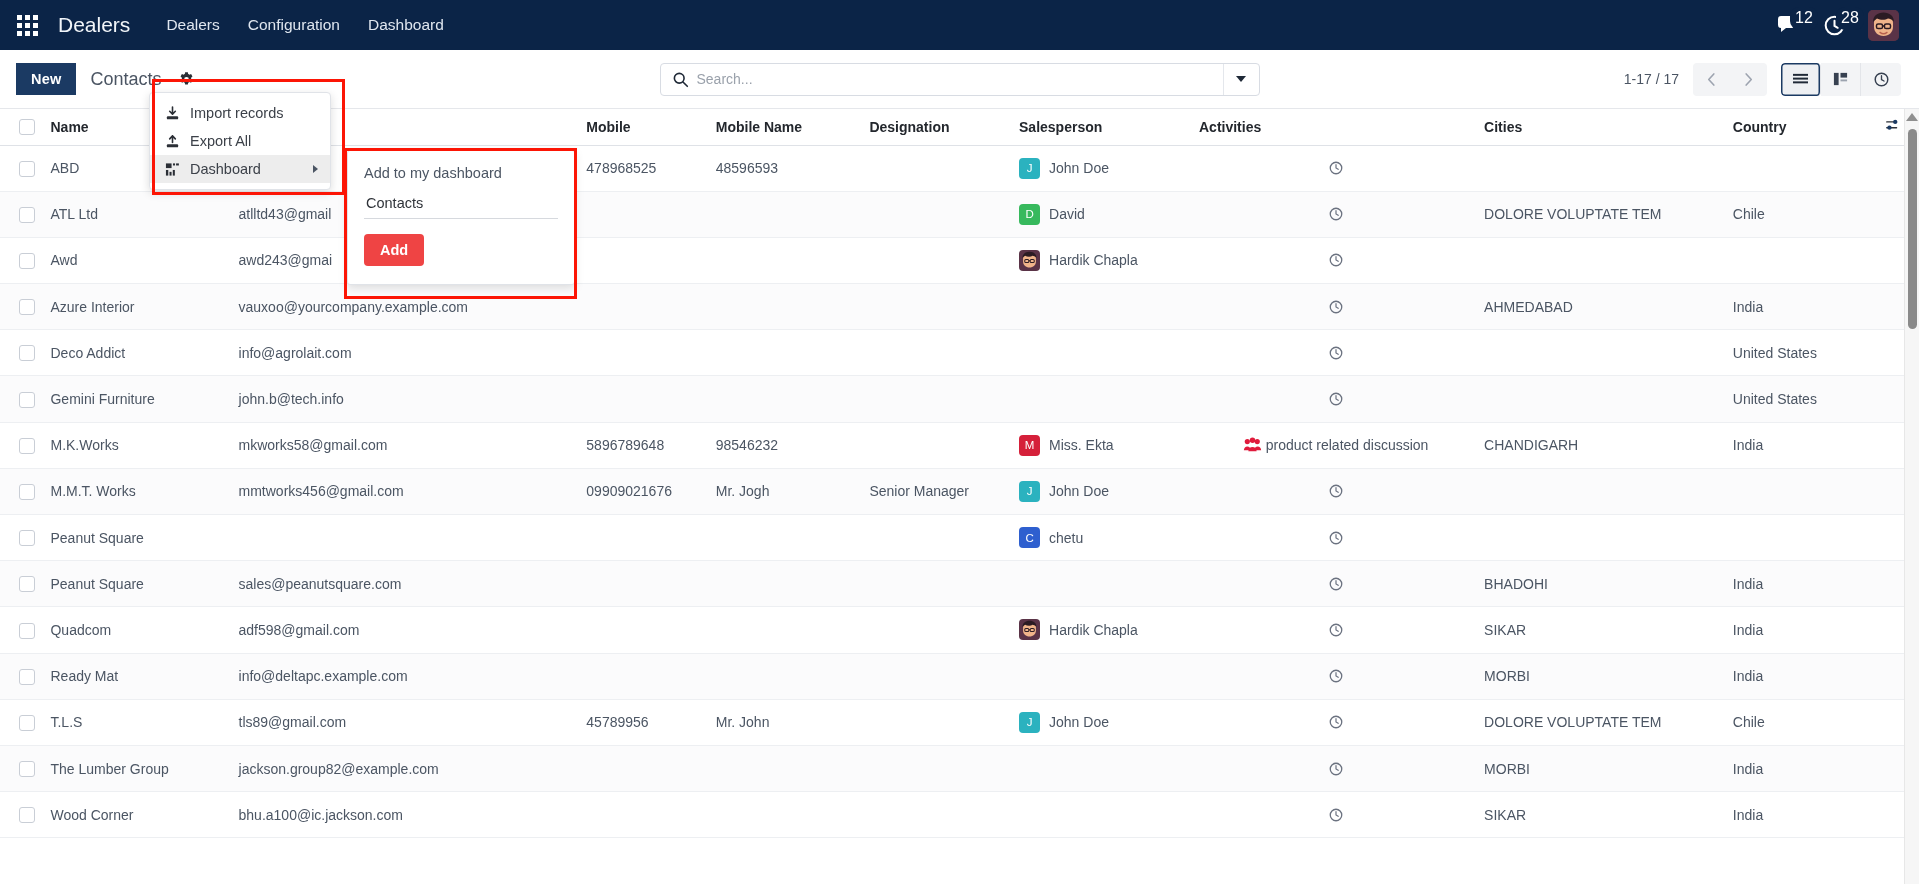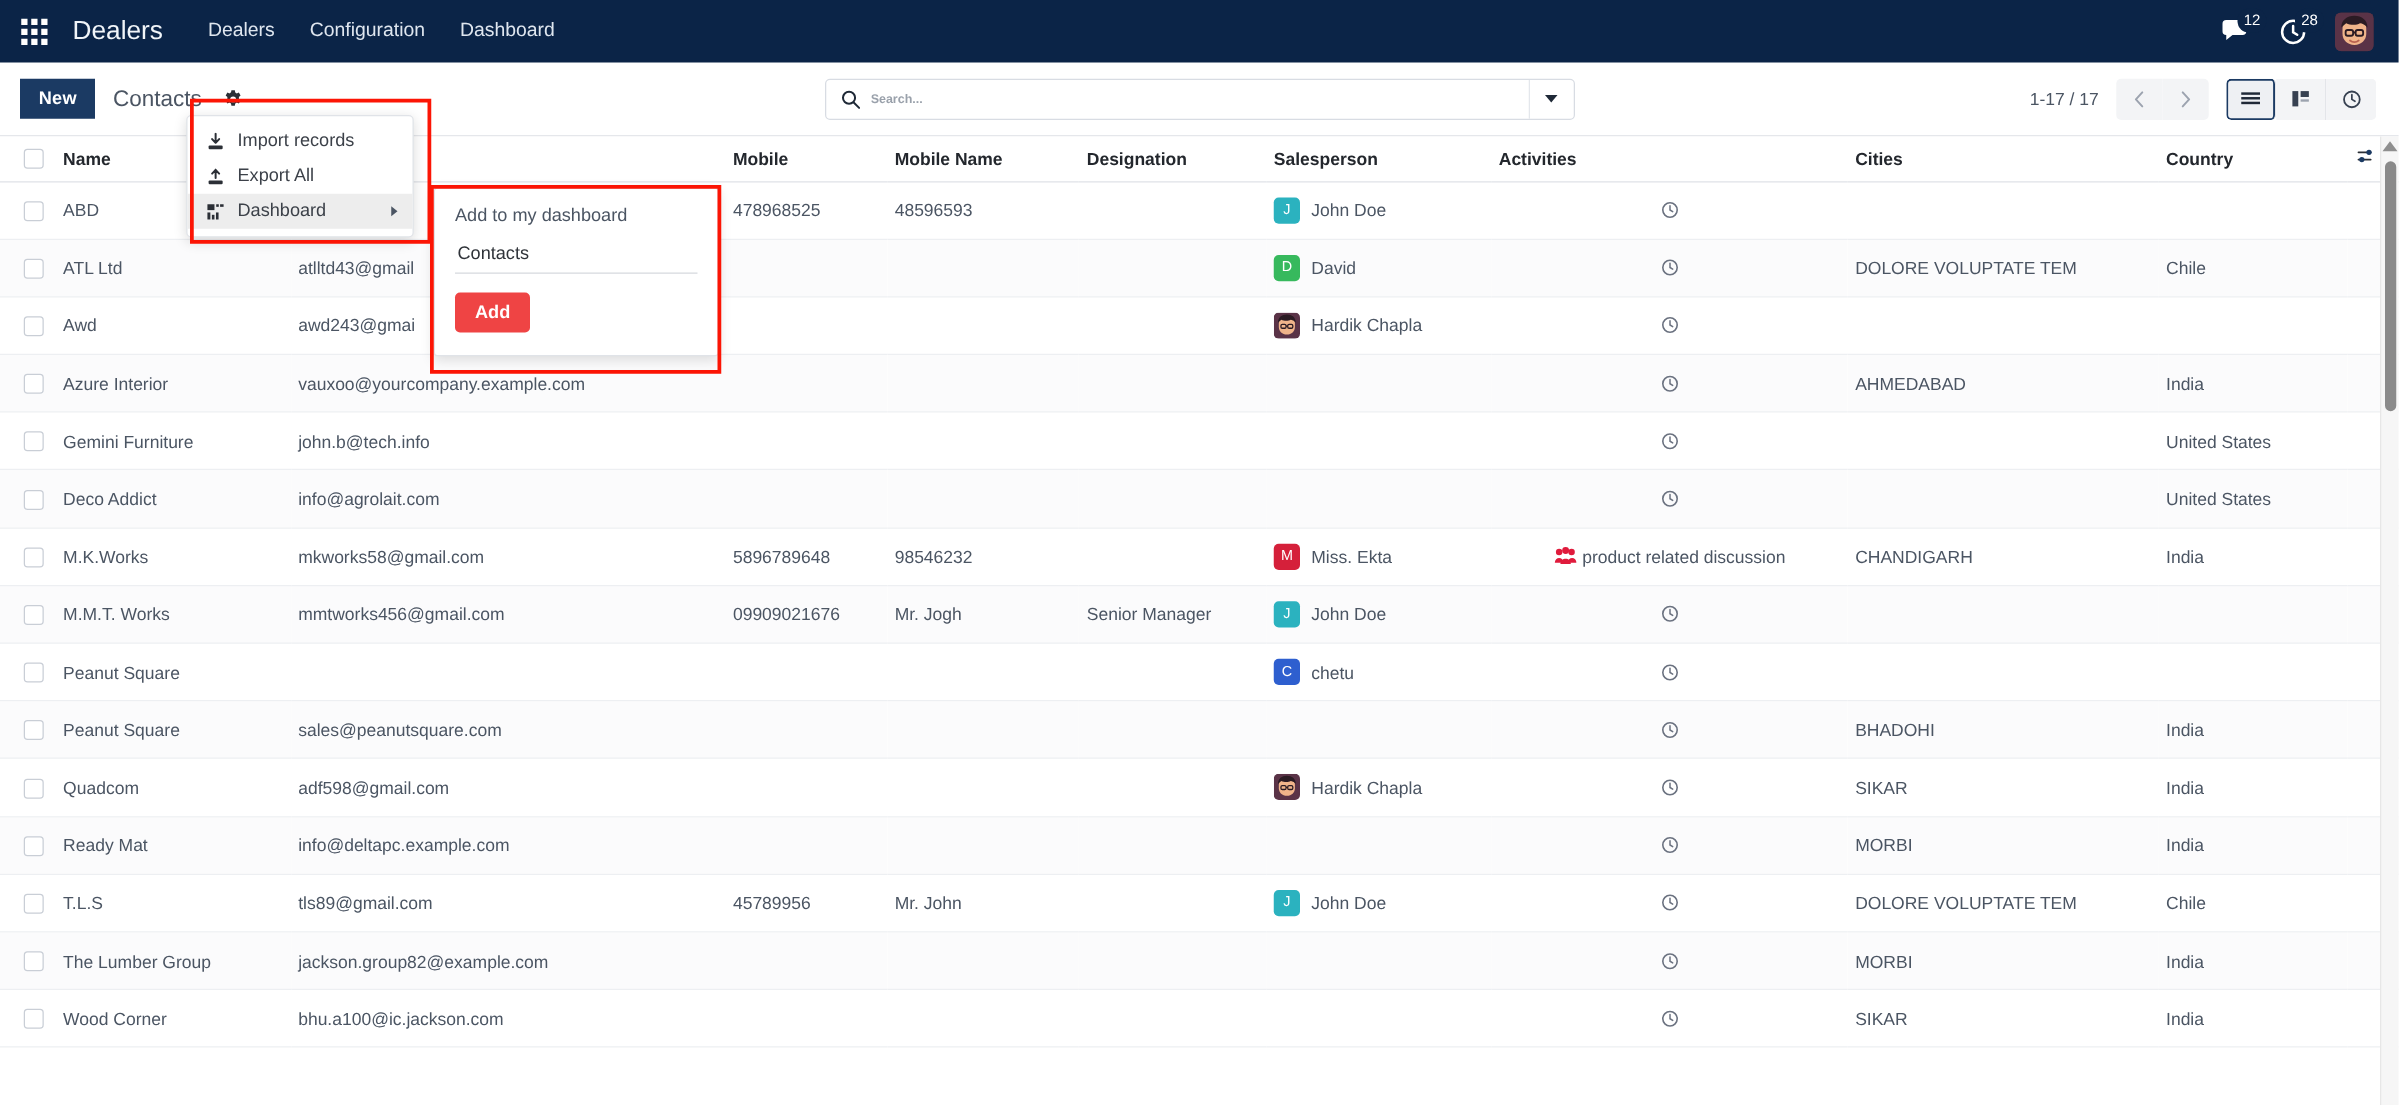--- a/index.html
+++ b/index.html
@@ -58,21 +58,21 @@
     padding-right: 6px;
   }
   .nav-ico { position: relative; cursor: pointer; display: flex; align-items: center; }
   .nav-ico svg { display: block; }
   .badge {
     position: absolute;
     top: -7px; left: 13px;
     background: #0b2447;
     color: #ffffff;
     border-radius: 9px;
-    font-size: 12px;
+    font-size: 16px;
     line-height: 1;
     padding: 3px 5px 4px 5px;
     min-width: 19px;
     text-align: center;
     font-weight: 400;
   }
   .avatar-user {
     width: 31px; height: 31px;
     border-radius: 5px;
     overflow: hidden;
@@ -124,26 +124,25 @@
     align-items: center;
     border: 1px solid #d8dce3;
     border-radius: 4px;
     height: 33px;
     background: #fff;
   }
   .search-wrap .s-ico { padding: 0 8px 0 11px; display: flex; color: #1f2937; }
   .search-input {
     flex: 1;
     border: none; outline: none;
-    font-size: 10px;
+    font-size: 14px;
     font-family: "Liberation Sans", sans-serif;
     color: #0f172a;
     background: transparent;
     height: 100%;
-    font-weight: bold;
   }
   .search-input::placeholder { color: #9aa1ab; }
   .search-toggle {
     width: 36px; height: 100%;
     border-left: 1px solid #e4e7ec;
     display: flex; align-items: center; justify-content: center;
     cursor: pointer;
   }
   .caret-d {
     width: 0; height: 0;
@@ -598,44 +597,44 @@
                 </svg>
               </span>
             </span>
           </td>
           <td class="c-cities">AHMEDABAD</td>
           <td class="c-country">India</td>
           <td class="c-opt"></td>
         </tr>
         <tr>
           <td class="c-check"><span class="cb"></span></td>
+          <td class="c-name">Deco Addict</td>
+          <td class="c-email">info@agrolait.com</td>
+          <td class="c-mobile"></td>
+          <td class="c-mobname"></td>
+          <td class="c-desig"></td>
+          <td class="c-sales"></td>
+          <td class="c-act">
+            <span class="act-cell">
+              <span class="clock">
+                <svg width="16" height="16" viewBox="0 0 20 20">
+                  <circle cx="10" cy="10" r="7.2" fill="none" stroke="#6b7280" stroke-width="1.6"></circle>
+                  <path d="M10 5.8V10l2.7 1.7" fill="none" stroke="#6b7280" stroke-width="1.5" stroke-linecap="round"></path>
+                </svg>
+              </span>
+            </span>
+          </td>
+          <td class="c-cities"></td>
+          <td class="c-country">United States</td>
+          <td class="c-opt"></td>
+        </tr>
+        <tr>
+          <td class="c-check"><span class="cb"></span></td>
           <td class="c-name">Gemini Furniture</td>
           <td class="c-email">john.b@tech.info</td>
-          <td class="c-mobile"></td>
-          <td class="c-mobname"></td>
-          <td class="c-desig"></td>
-          <td class="c-sales"></td>
-          <td class="c-act">
-            <span class="act-cell">
-              <span class="clock">
-                <svg width="16" height="16" viewBox="0 0 20 20">
-                  <circle cx="10" cy="10" r="7.2" fill="none" stroke="#6b7280" stroke-width="1.6"></circle>
-                  <path d="M10 5.8V10l2.7 1.7" fill="none" stroke="#6b7280" stroke-width="1.5" stroke-linecap="round"></path>
-                </svg>
-              </span>
-            </span>
-          </td>
-          <td class="c-cities"></td>
-          <td class="c-country">United States</td>
-          <td class="c-opt"></td>
-        </tr>
-        <tr>
-          <td class="c-check"><span class="cb"></span></td>
-          <td class="c-name">Deco Addict</td>
-          <td class="c-email">info@agrolait.com</td>
           <td class="c-mobile"></td>
           <td class="c-mobname"></td>
           <td class="c-desig"></td>
           <td class="c-sales"></td>
           <td class="c-act">
             <span class="act-cell">
               <span class="clock">
                 <svg width="16" height="16" viewBox="0 0 20 20">
                   <circle cx="10" cy="10" r="7.2" fill="none" stroke="#6b7280" stroke-width="1.6"></circle>
                   <path d="M10 5.8V10l2.7 1.7" fill="none" stroke="#6b7280" stroke-width="1.5" stroke-linecap="round"></path>

